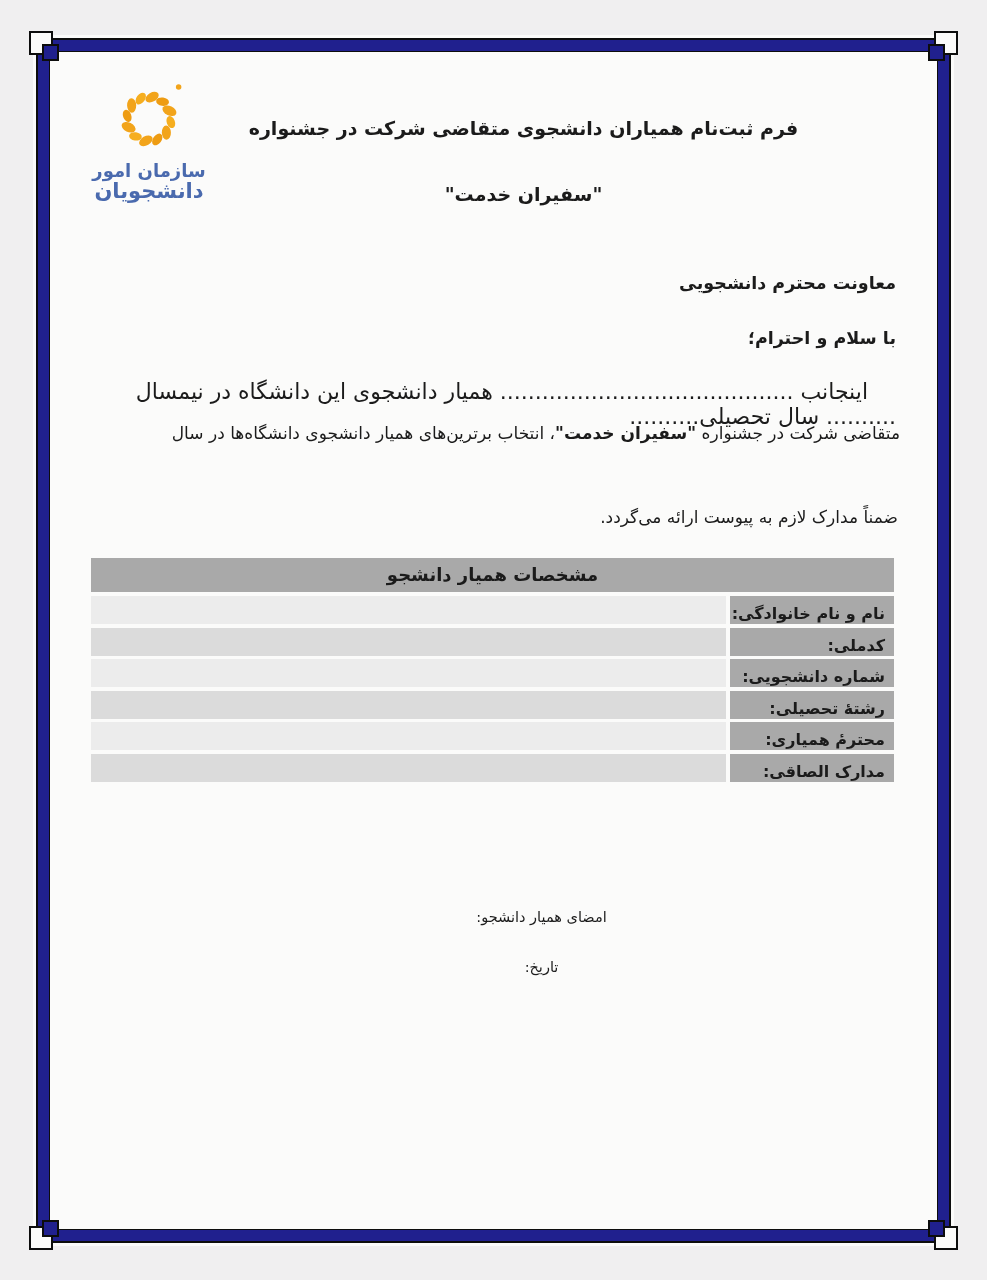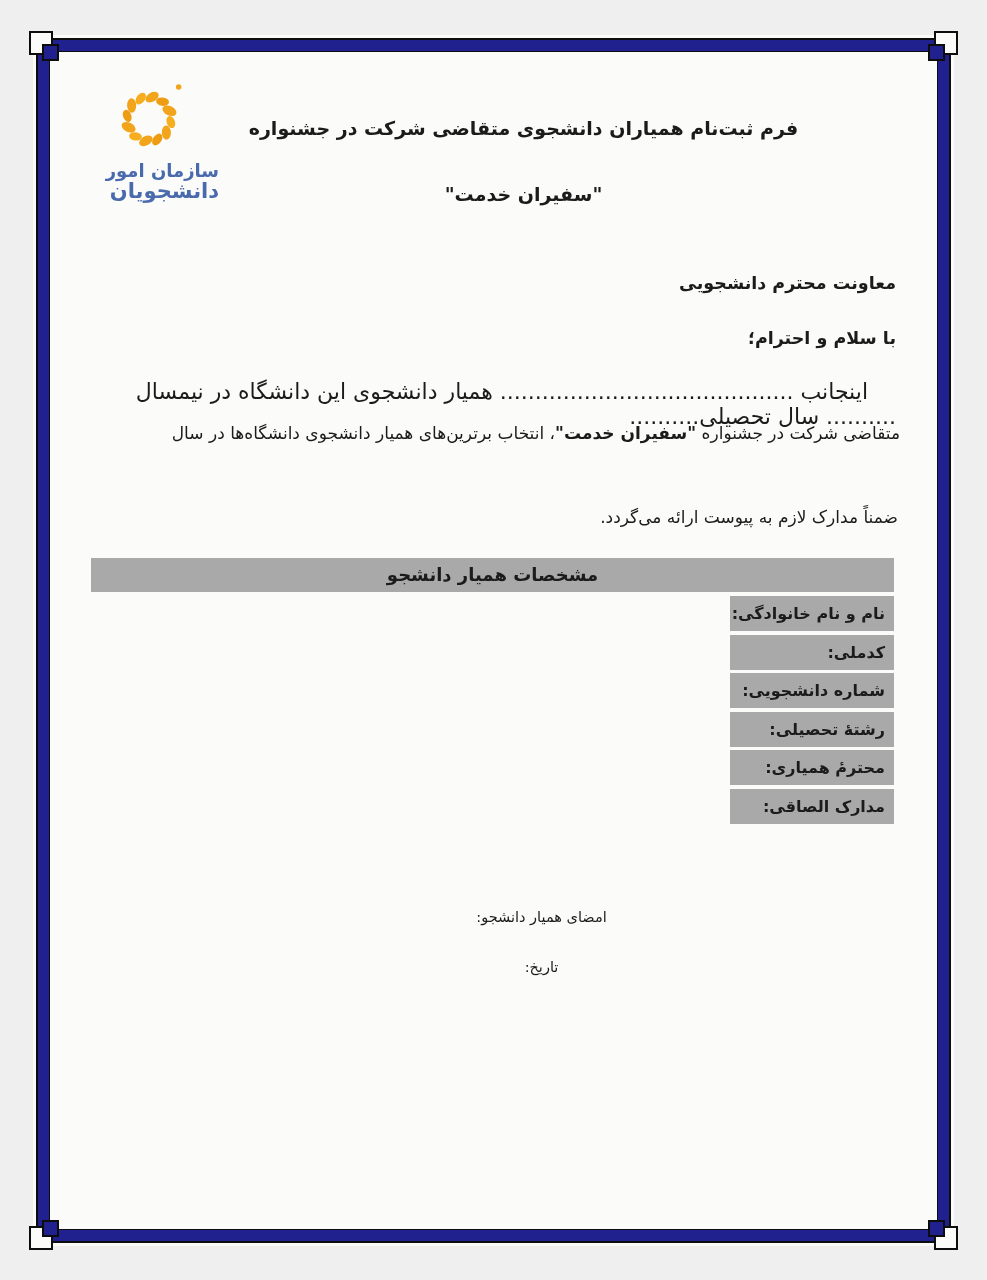--- a/index.html
+++ b/index.html
@@ -47,21 +47,21 @@
 
   .content {
     position: absolute; inset: 16px;
     direction: rtl;
     font-size: 17px;
   }
 
   
   .logo {
     position: absolute; top: 30px; left: 30px;
-    width: 140px; text-align: right;
+    width: 140px; text-align: center;
   }
   .logo svg { display: block; margin: 0 auto; }
   .logo-text { color: #4a6aae; font-weight: bold; line-height: 1.08; margin-top: 4px; }
   .logo-text .l1 { font-size: 18px; display: block; }
   .logo-text .l2 { font-size: 21px; display: block; }
 
   
   .title-l1 {
     position: absolute; top: 66px; right: 90px; left: 150px;
     text-align: center; font-weight: bold; font-size: 19px;
@@ -80,21 +80,21 @@
   .attach-note { position: absolute; top: 456px; right: 40px; font-size: 17px; }
 
   
   .info-table { position: absolute; top: 507px; right: 44px; left: 42px; }
   .t-header {
     height: 34px; line-height: 34px;
     background: #a9a9a9;
     text-align: center; font-weight: bold; font-size: 18px;
     margin-bottom: 4px;
   }
-  .t-row { display: flex; height: 35px; margin-bottom: 3.5px; flex-direction: column; }
+  .t-row { display: flex; height: 28px; margin-bottom: 3.5px; }
   .t-label {
     width: 164px; flex: none;
     background: #a9a9a9;
     font-weight: bold; font-size: 16px; line-height: 35px;
     padding-right: 9px;
     margin-left: 4px;
   }
   .t-value { flex: 1; }
   .t-row:nth-of-type(odd)  .t-value { background: #dbdbdb; }
   .t-row:nth-of-type(even) .t-value { background: #ececec; }

